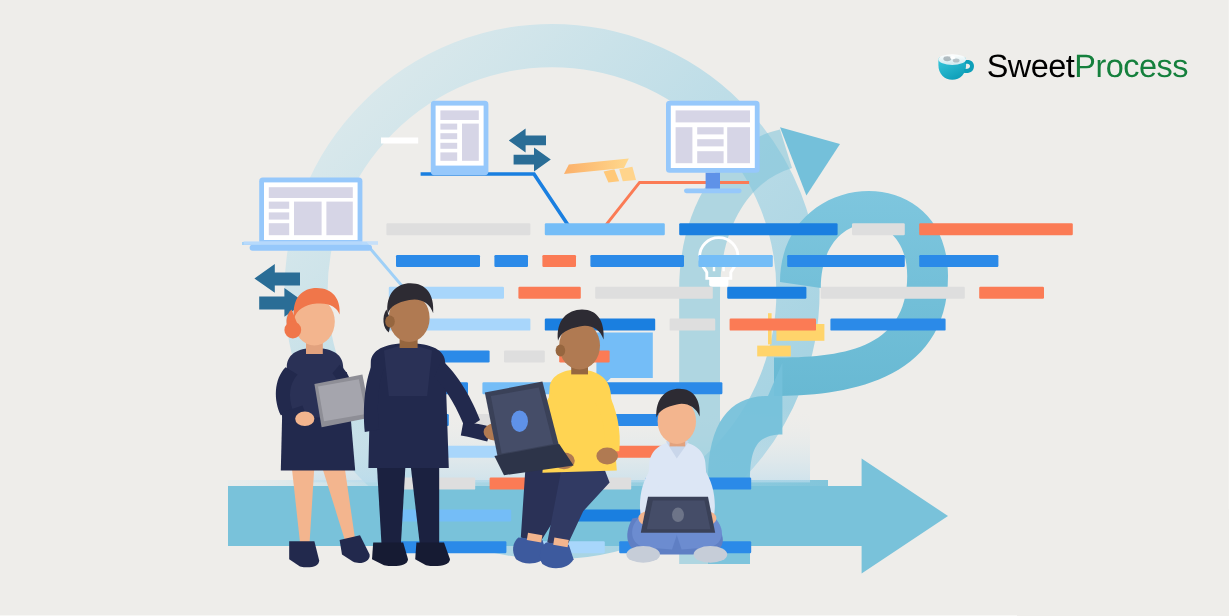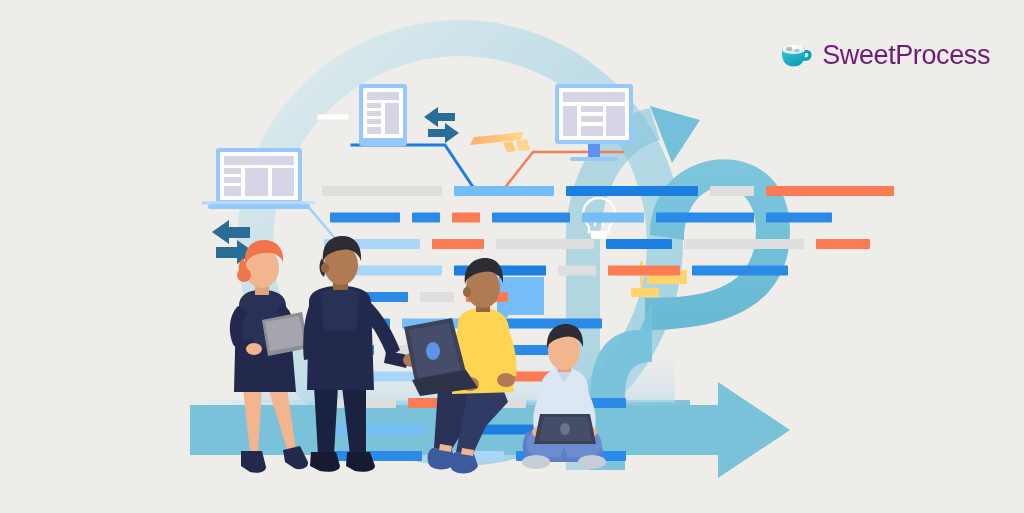--- a/index.html
+++ b/index.html
@@ -38,22 +38,22 @@
     height: 28px;
     display: block;
   }
   #brand-logo .wordmark {
     font-family: "Liberation Sans", sans-serif;
     font-size: 27px;
     letter-spacing: -0.4px;
     line-height: 1;
     white-space: nowrap;
   }
-  #brand-logo .wm-sweet { color: #701a75; }
-  #brand-logo .wm-process { color: #701a75; }
+  #brand-logo .wm-sweet { color: #000000; }
+  #brand-logo .wm-process { color: #15803d; }
 </style>
 </head>
 <body>
 
 <div id="canvas">
 
   <svg id="hero-illustration" viewBox="0 0 1024 513">
     <defs>
       <linearGradient id="gRingTop" x1="0" y1="0" x2="1" y2="1">
         <stop offset="0%" stop-color="#dfebed"></stop>

